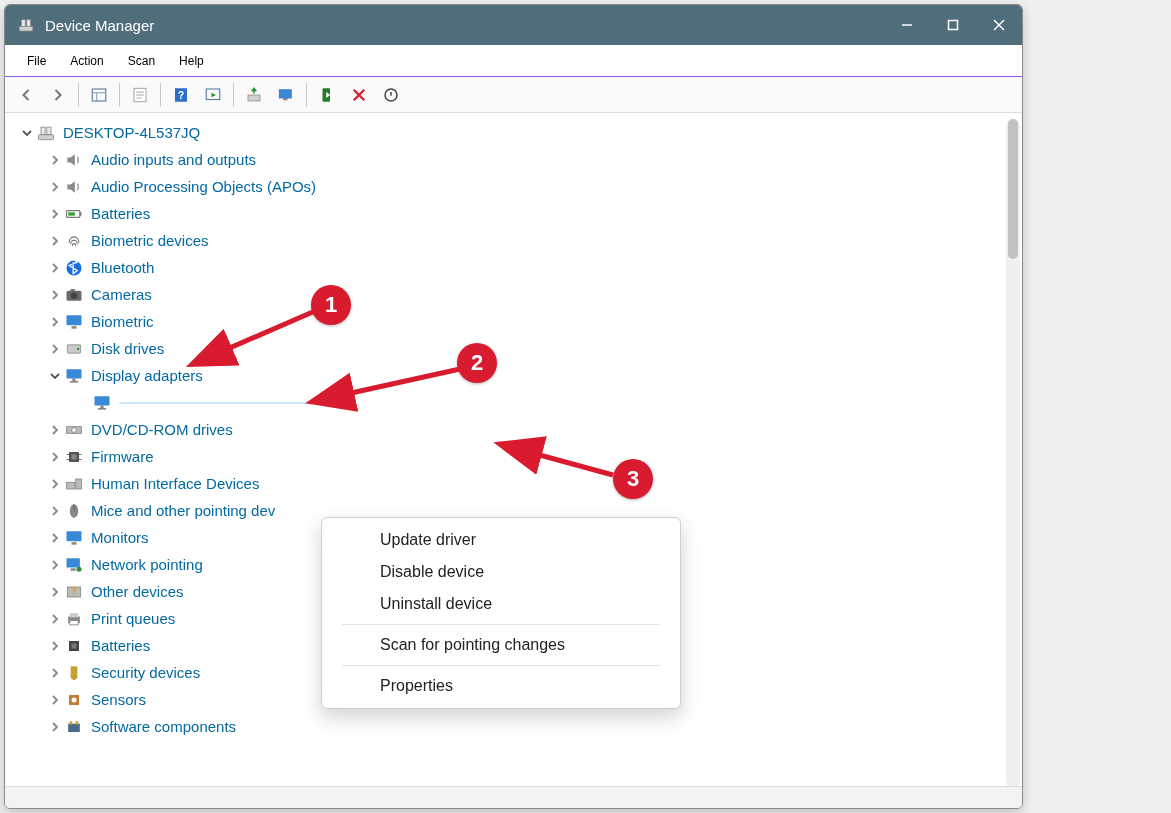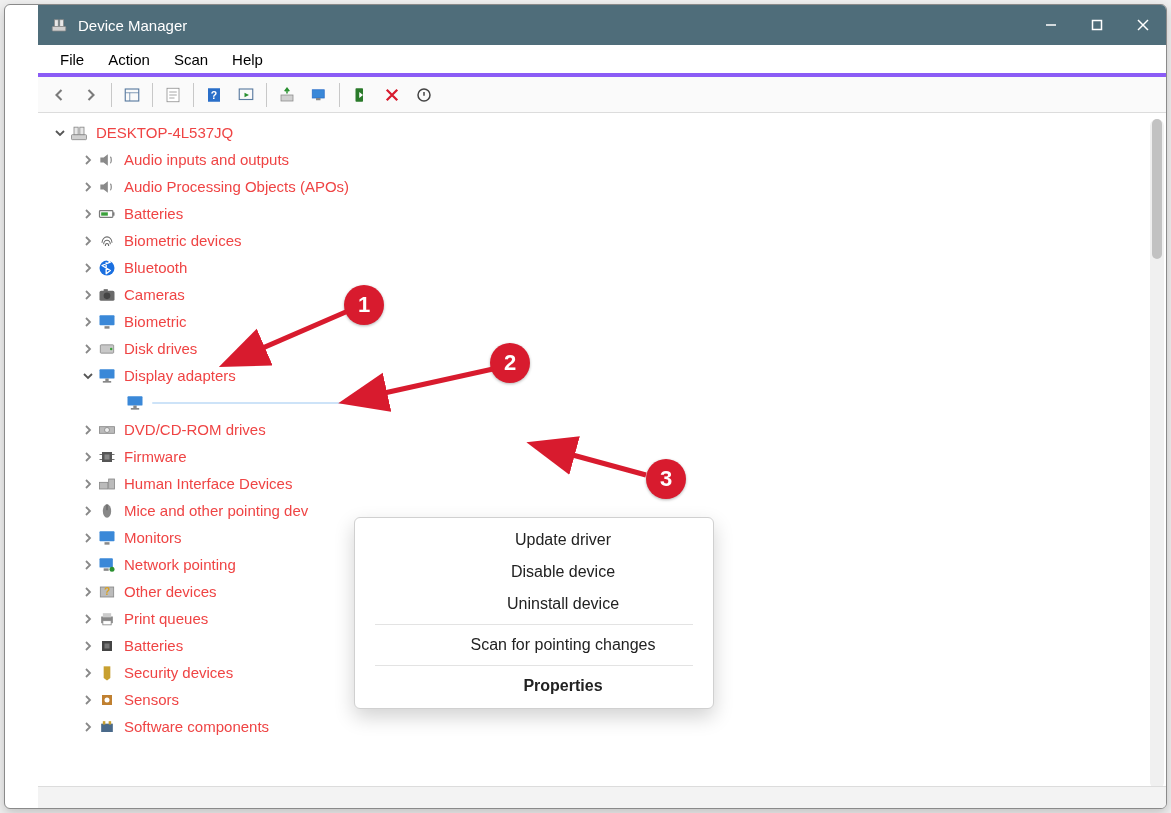--- a/index.html
+++ b/index.html
@@ -1,43 +1,43 @@
 <!DOCTYPE html>
 <html><head>
 <meta charset="utf-8">
 <style>
 * { margin: 0; padding: 0; box-sizing: border-box; font-family: "Segoe UI", Tahoma, sans-serif; -webkit-font-smoothing: antialiased; }
 html, body { width: 1171px; height: 813px; background: #f0f0f0; }
-.window { position: absolute; left: 4px; top: 4px; width: 1163px; height: 805px; background: #fff; border: 1px solid #8a8a8a; border-radius: 6px; box-shadow: 0 4px 12px rgba(0,0,0,.2); overflow: hidden; padding-left: 33px; }
+.window { position: absolute; left: 4px; top: 4px; width: 1019px; height: 805px; background: #fff; border: 1px solid #8a8a8a; border-radius: 6px; box-shadow: 0 4px 12px rgba(0,0,0,.2); overflow: hidden; }
 .titlebar { height: 40px; background: #4f6d7a; color: #fff; display: flex; align-items: center; }
 .titlebar .icon { width: 18px; height: 18px; margin: 0 10px 0 12px; display: flex; align-items: center; justify-content: center; }
 .titlebar .title { font-size: 15px; flex: 0 0 auto; }
 .titlebar .spacer { flex: 1; }
 .titlebar .ctrl { width: 46px; height: 40px; display: flex; align-items: center; justify-content: center; font-size: 16px; color: #fff; }
-.menubar { height: 32px; background: #fff; display: flex; align-items: center; padding-left: 10px; font-size: 15px; border-bottom: 4px solid #8b5cf6; }
+.menubar { height: 32px; background: #fff; display: flex; align-items: center; padding-left: 10px; font-size: 12px; border-bottom: 1px solid #8b5cf6; }
 .menubar .mitem { padding: 4px 12px; }
 .toolbar { height: 36px; background: #fafafa; border-bottom: 1px solid #dcdcdc; display: flex; align-items: center; padding-left: 6px; gap: 2px; }
 .toolbar .tbtn { width: 30px; height: 30px; display: flex; align-items: center; justify-content: center; border: 1px solid transparent; border-radius: 3px; }
 .toolbar .sep { width: 1px; height: 24px; background: #c8c8c8; margin: 0 3px; }
 .content { position: relative; height: calc(100% - 40px - 32px - 36px - 22px); overflow: hidden; background: #fff; }
-.tree { padding: 6px 0 0 14px; font-size: 15px; color: #ef4444; }
+.tree { padding: 6px 0 0 14px; font-size: 15px; color: #0369a1; }
 .row { height: 27px; display: flex; align-items: center; }
 .row .expander { width: 16px; height: 16px; display: flex; align-items: center; justify-content: center; color: #5a5a5a; font-size: 12px; }
 .row .indent1 { width: 28px; }
 .row .indent2 { width: 56px; }
 .row .icon { width: 22px; height: 22px; margin-right: 6px; display: flex; align-items: center; justify-content: center; }
 .row .label { white-space: nowrap; }
 .row.selected .label-box { background: #cde3f8; padding: 1px 4px; border-radius: 2px; }
 .scrollbar { position: absolute; right: 2px; top: 6px; width: 14px; height: 670px; background: #f0f0f0; border-radius: 7px; }
 .scrollbar .thumb { position: absolute; left: 2px; top: 0; width: 10px; height: 140px; background: #c2c2c2; border-radius: 5px; }
 .statusbar { height: 22px; background: #f3f3f3; border-top: 1px solid #dcdcdc; }
 
-.context-menu { position: absolute; left: 316px; top: 404px; width: 360px; background: #fff; border: 1px solid #d0d0d0; border-radius: 6px; box-shadow: 0 8px 20px rgba(0,0,0,.18); padding: 6px 0; font-size: 16px; text-align: center; }
+.context-menu { position: absolute; left: 316px; top: 404px; width: 360px; background: #fff; border: 1px solid #d0d0d0; border-radius: 6px; box-shadow: 0 8px 20px rgba(0,0,0,.18); padding: 6px 0; font-size: 16px; }
 .context-menu .citem { padding: 7px 0 7px 58px; color: #222; }
-.context-menu .citem.bold { font-weight: 700; }
+.context-menu .citem.bold { font-weight: 400; }
 .context-menu hr { border: none; border-top: 1px solid #e3e3e3; margin: 4px 20px; }
 
 .badge { position: absolute; width: 40px; height: 40px; border-radius: 50%; background: #d81b2e; color: #fff; font-weight: 700; font-size: 22px; display: flex; align-items: center; justify-content: center; box-shadow: 0 1px 3px rgba(0,0,0,.3); }
 .arrow-svg { position: absolute; pointer-events: none; }
 
 svg.ic { width: 18px; height: 18px; }
 svg.ic16 { width: 16px; height: 16px; }
 svg.ic20 { width: 20px; height: 20px; }
 </style>
 </head>

